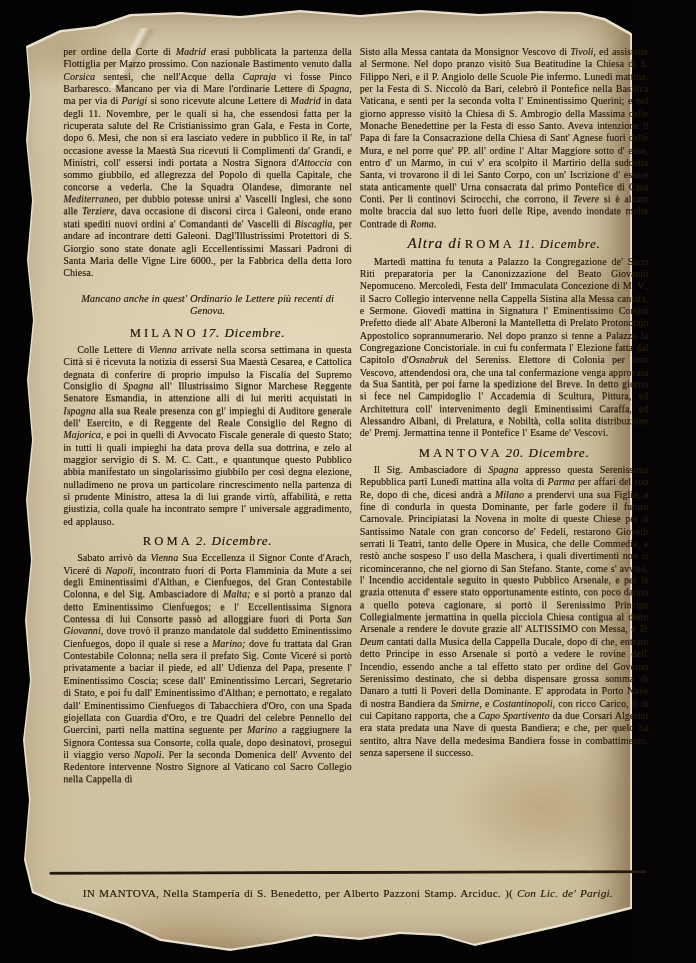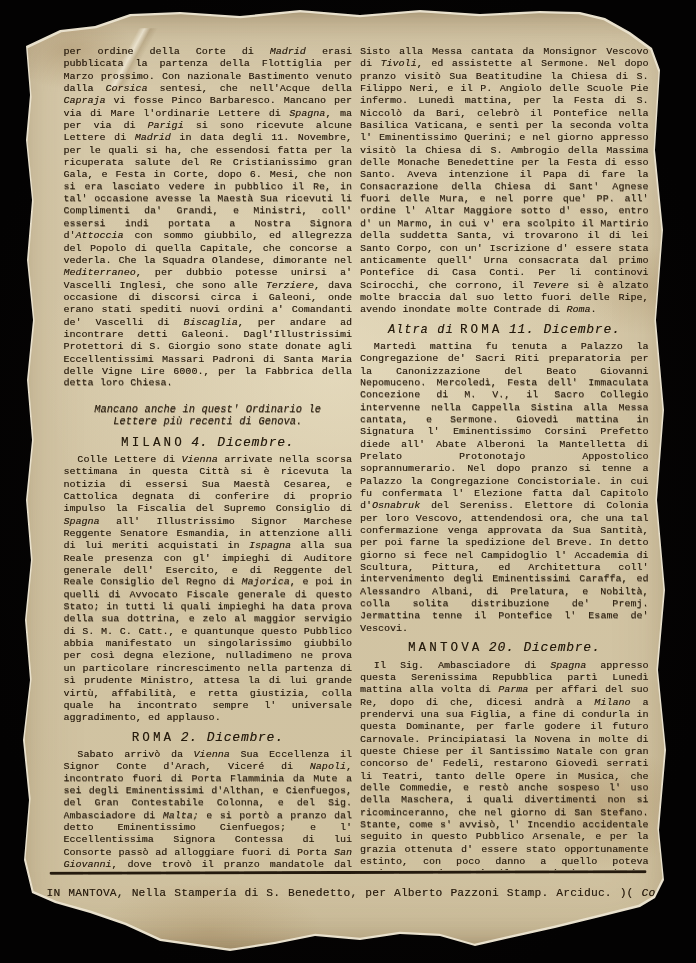--- a/index.html
+++ b/index.html
@@ -4,23 +4,22 @@
 <style>
   html, body {
     margin: 0; padding: 0;
     width: 696px; height: 963px;
     overflow: hidden;
     background: #050303;
     font-family: "Liberation Serif", "DejaVu Serif", serif;
   }
   .scan {
     position: relative;
-    width: 696px; height: 963px;
+    width: 632px; height: 963px;
     background: radial-gradient(ellipse at 50% 50%, #0a0706 0%, #030202 80%);
-    font-family: Liberation Mono, monospace;
     --sheet: polygon(26px 46px, 60px 30px, 95px 26px, 130px 14px, 180px 12px,
       240px 16px, 300px 10px, 360px 15px, 420px 10px, 480px 14px, 540px 11px,
       580px 12px, 605px 18px, 630px 32px, 652px 48px, 660px 70px, 655px 150px,
       663px 230px, 656px 320px, 664px 410px, 657px 500px, 665px 590px,
       658px 670px, 666px 750px, 659px 830px, 664px 880px, 655px 898px,
       640px 907px, 600px 917px, 555px 928px, 510px 938px, 475px 946px,
       440px 936px, 400px 934px, 360px 940px, 315px 936px, 275px 944px,
       230px 951px, 195px 946px, 160px 941px, 125px 925px, 90px 913px,
       55px 903px, 32px 893px, 24px 860px, 29px 800px, 23px 740px, 30px 680px,
       25px 620px, 31px 560px, 26px 500px, 32px 440px, 27px 380px, 33px 320px,
@@ -72,21 +71,21 @@
   .para.indent { text-indent: 14px; }
   .notice {
     margin: 13px auto 9px; width: 92%;
     text-align: center; font-style: italic;
     font-size: 10.4px; line-height: 12.5px;
   }
   .heading {
     margin: 7px 0 4px; text-align: center;
     color: #241a0c; white-space: nowrap;
   }
-  .heading .prefix { font-style: italic; font-size: 12px; letter-spacing: 1px; }
+  .heading .prefix { font-style: italic; font-size: 15px; letter-spacing: 1px; }
   .heading .prefix:empty { display: none; }
   .heading .city { font-size: 12.5px; letter-spacing: 3.2px; }
   .heading .date { font-style: italic; font-size: 13px; letter-spacing: 0.8px; }
   .footer-rule {
     position: absolute; top: 873px; left: 48px; width: 600px; height: 3px;
     background-color: #241a0e;
     background-image: repeating-linear-gradient(90deg,
       rgba(36,26,14,1) 0 34px, rgba(36,26,14,0.45) 34px 39px);
     border-radius: 2px;
     transform: rotate(-0.15deg);
@@ -109,21 +108,21 @@
     <div class="crease"></div>
 
     <div class="col col-left">
       <p class="para">per ordine della Corte di <i>Madrid</i> erasi pubblicata la partenza della Flottiglia per Marzo prossimo. Con nazionale Bastimento venuto dalla <i>Corsica</i> sentesi, che nell'Acque della <i>Capraja</i> vi fosse Pinco Barbaresco. Mancano per via di Mare l'ordinarie Lettere di <i>Spagna</i>, ma per via di <i>Parigi</i> si sono ricevute alcune Lettere di <i>Madrid</i> in data degli 11. Novembre, per le quali si ha, che essendosi fatta per la ricuperata salute del Re Cristianissimo gran Gala, e Festa in Corte, dopo 6. Mesi, che non si era lasciato vedere in pubblico il Re, in tal' occasione avesse la Maestà Sua ricevuti li Complimenti da' Grandi, e Ministri, coll' essersi indi portata a Nostra Signora d'<i>Attoccia</i> con sommo giubbilo, ed allegrezza del Popolo di quella Capitale, che concorse a vederla. Che la Squadra Olandese, dimorante nel <i>Mediterraneo</i>, per dubbio potesse unirsi a' Vascelli Inglesi, che sono alle <i>Terziere</i>, dava occasione di discorsi circa i Galeoni, onde erano stati spediti nuovi ordini a' Comandanti de' Vascelli di <i>Biscaglia</i>, per andare ad incontrare detti Galeoni. Dagl'Illustrissimi Protettori di S. Giorgio sono state donate agli Eccellentissimi Massari Padroni di Santa Maria delle Vigne Lire 6000., per la Fabbrica della detta loro Chiesa.</p>
 
       <p class="notice"><i>Mancano anche in quest' Ordinario le Lettere più recenti di</i> Genova.</p>
 
       <div class="heading">
         
         <span class="city">MILANO</span>
-        <span class="date">4. Dicembre.</span>
+        <span class="date">17. Dicembre.</span>
       </div>
       <p class="para indent">Colle Lettere di <i>Vienna</i> arrivate nella scorsa settimana in questa Città si è ricevuta la notizia di essersi Sua Maestà Cesarea, e Cattolica degnata di conferire di proprio impulso la Fiscalia del Supremo Consiglio di <i>Spagna</i> all' Illustrissimo Signor Marchese Reggente Senatore Esmandia, in attenzione alli di lui meriti acquistati in <i>Ispagna</i> alla sua Reale presenza con gl' impieghi di Auditore generale dell' Esercito, e di Reggente del Reale Consiglio del Regno di <i>Majorica</i>, e poi in quelli di Avvocato Fiscale generale di questo Stato; in tutti li quali impieghi ha data prova della sua dottrina, e zelo al maggior servigio di S. M. C. Catt., e quantunque questo Pubblico abbia manifestato un singolarissimo giubbilo per così degna elezione, nulladimeno ne prova un particolare rincrescimento nella partenza di sì prudente Ministro, attesa la di lui grande virtù, affabilità, e retta giustizia, colla quale ha incontrato sempre l' universale aggradimento, ed applauso.</p>
 
       <div class="heading">
         
         <span class="city">ROMA</span>
         <span class="date">2. Dicembre.</span>
       </div>
       <p class="para indent">Sabato arrivò da <i>Vienna</i> Sua Eccellenza il Signor Conte d'Arach, Viceré di <i>Napoli</i>, incontrato fuori di Porta Flamminia da Mute a sei degli Eminentissimi d'Althan, e Cienfuegos, del Gran Contestabile Colonna, e del Sig. Ambasciadore di <i>Malta;</i> e si portò a pranzo dal detto Eminentissimo Cienfuegos; e l' Eccellentissima Signora Contessa di lui Consorte passò ad alloggiare fuori di Porta <i>San Giovanni</i>, dove trovò il pranzo mandatole dal suddetto Eminentissimo Cienfuegos, dopo il quale si rese a <i>Marino;</i> dove fu trattata dal Gran Contestabile Colonna; nella sera il prefato Sig. Conte Viceré si portò privatamente a baciar il piede, ed all' Udienza del Papa, presente l' Eminentissimo Coscia; scese dall' Eminentissimo Lercari, Segretario di Stato, e poi fu dall' Eminentissimo d'Althan; e pernottato, e regalato dall' Eminentissimo Cienfuegos di Tabacchiera d'Oro, con una Spada giojellata con Guardia d'Oro, e tre Quadri del celebre Pennello del Guercini, partì nella mattina seguente per <i>Marino</i> a raggiugnere la Signora Contessa sua Consorte, colla quale, dopo desinatovi, proseguì il viaggio verso <i>Napoli</i>. Per la seconda Domenica dell' Avvento del Redentore intervenne Nostro Signore al Vaticano col Sacro Collegio nella Cappella di</p>
     </div>

